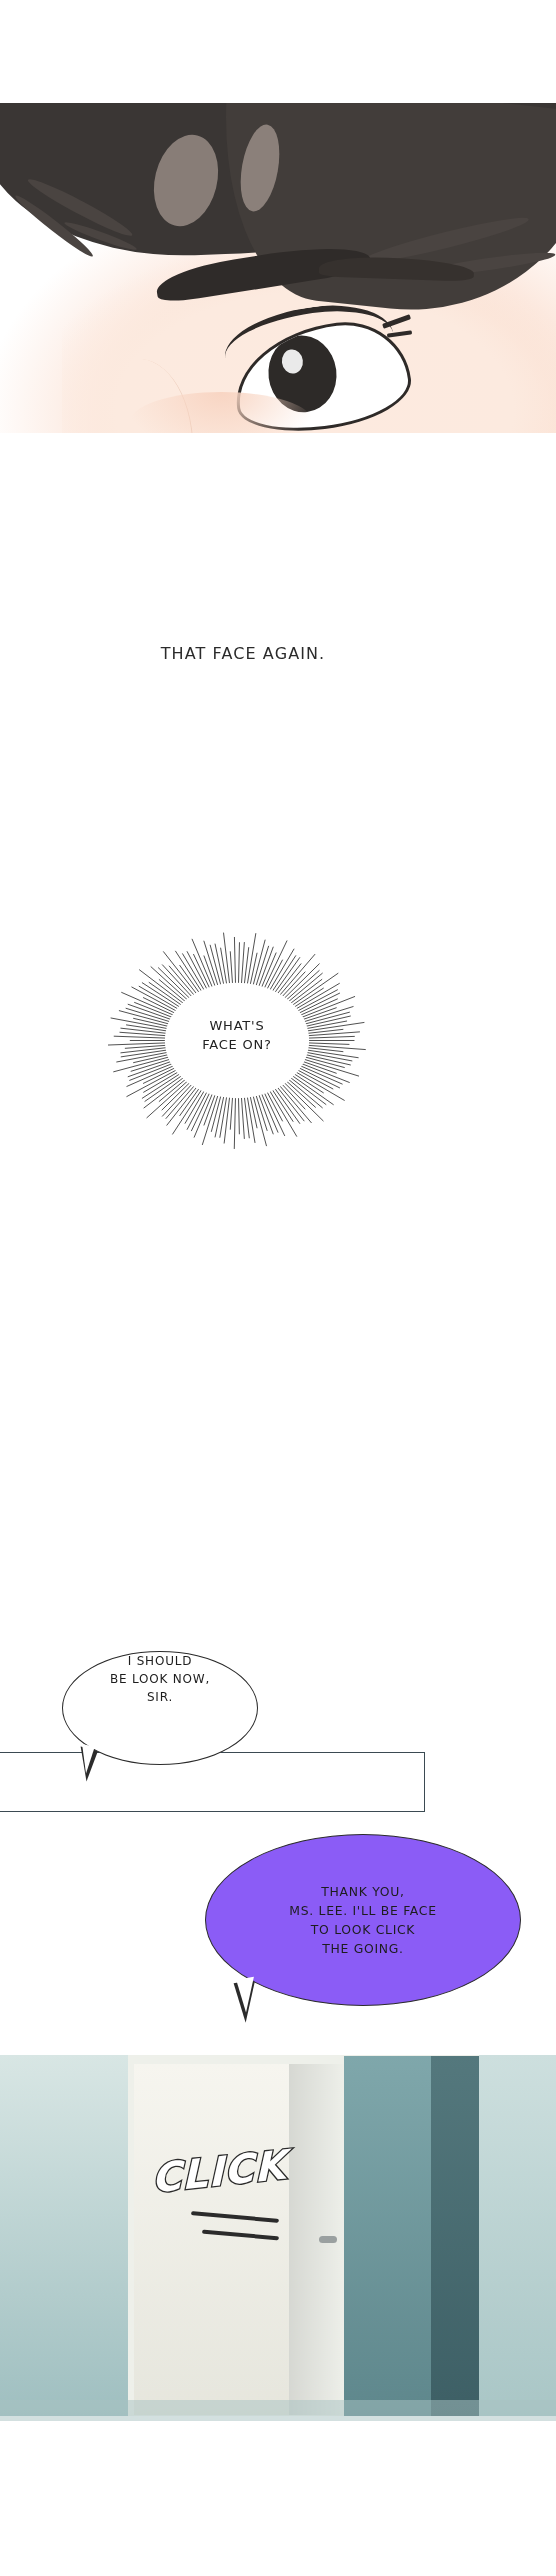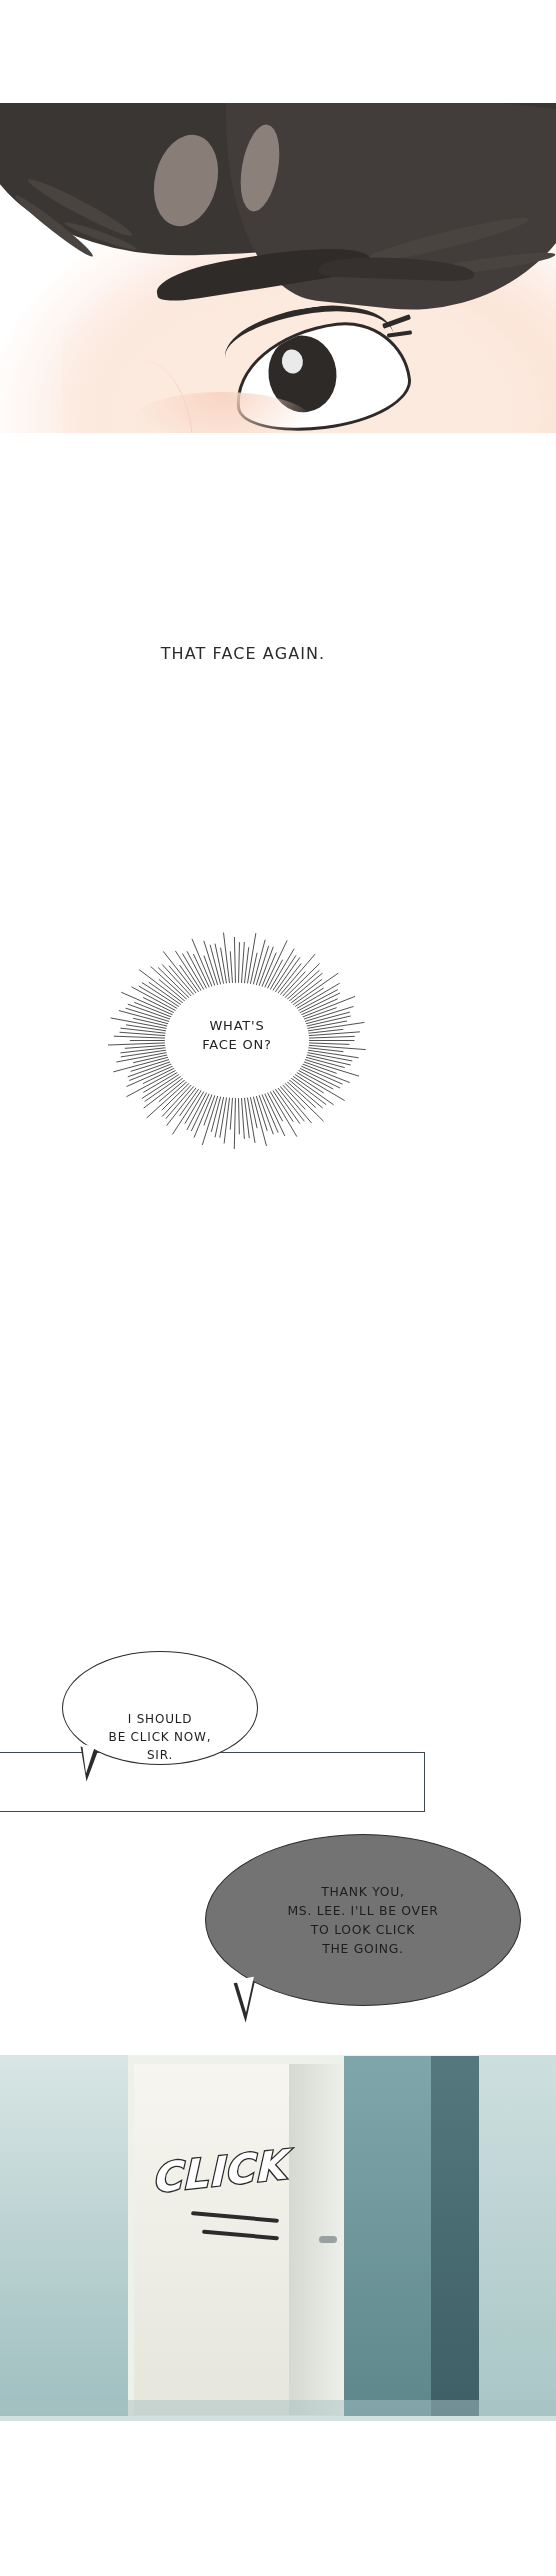--- a/index.html
+++ b/index.html
@@ -209,21 +209,21 @@
   .bubble-a {
     position: absolute;
     left: 62px;
     top: 1651px;
     width: 194px;
     height: 112px;
     background: #fff;
     border: 1.5px solid #2b2b2b;
     border-radius: 50%;
     display: flex;
-    align-items: flex-end;
+    align-items: flex-start;
     justify-content: center;
     z-index: 5;
   }
   .bubble-a .txt {
     text-align: center;
     font-size: 12px;
     line-height: 1.5;
     letter-spacing: 0.8px;
     color: #1d1d1d;
   }
@@ -252,21 +252,21 @@
     z-index: 6;
   }
 
   
   .bubble-b {
     position: absolute;
     left: 205px;
     top: 1834px;
     width: 314px;
     height: 170px;
-    background: #737373;
+    background: #8b5cf6;
     border: 1.5px solid #2b2b2b;
     border-radius: 50%;
     display: flex;
     align-items: center;
     justify-content: center;
     z-index: 5;
   }
   .bubble-b .txt {
     text-align: center;
     font-size: 12.4px;
@@ -630,21 +630,21 @@
     </div>
   </div>
 
   <div class="thin-box"></div>
 
   <div class="tail-a"></div>
   <div class="tail-a-in"></div>
   <div class="bubble-a">
     <div class="txt">
       <div>I SHOULD</div>
-      <div>BE CLICK NOW,</div>
+      <div>BE LOOK NOW,</div>
       <div>SIR.</div>
     </div>
   </div>
 
   <div class="panel-door">
     <div class="door-bg"></div>
     <div class="wall-left"></div>
     <div class="door-frame"></div>
     <div class="door-panel"></div>
     <div class="door-shadow"></div>
@@ -653,21 +653,21 @@
     <div class="wall-right"></div>
     <div class="door-handle"></div>
     <div class="floor-strip"></div>
   </div>
 
   <div class="tail-b"></div>
   <div class="tail-b-in"></div>
   <div class="bubble-b">
     <div class="txt">
       <div>THANK YOU,</div>
-      <div>MS. LEE. I'LL BE OVER</div>
+      <div>MS. LEE. I'LL BE FACE</div>
       <div>TO LOOK CLICK</div>
       <div>THE GOING.</div>
     </div>
   </div>
 
   <div class="sfx">CLICK</div>
   <div class="sfx-line l1"></div>
   <div class="sfx-line l2"></div>
 
 </div>

